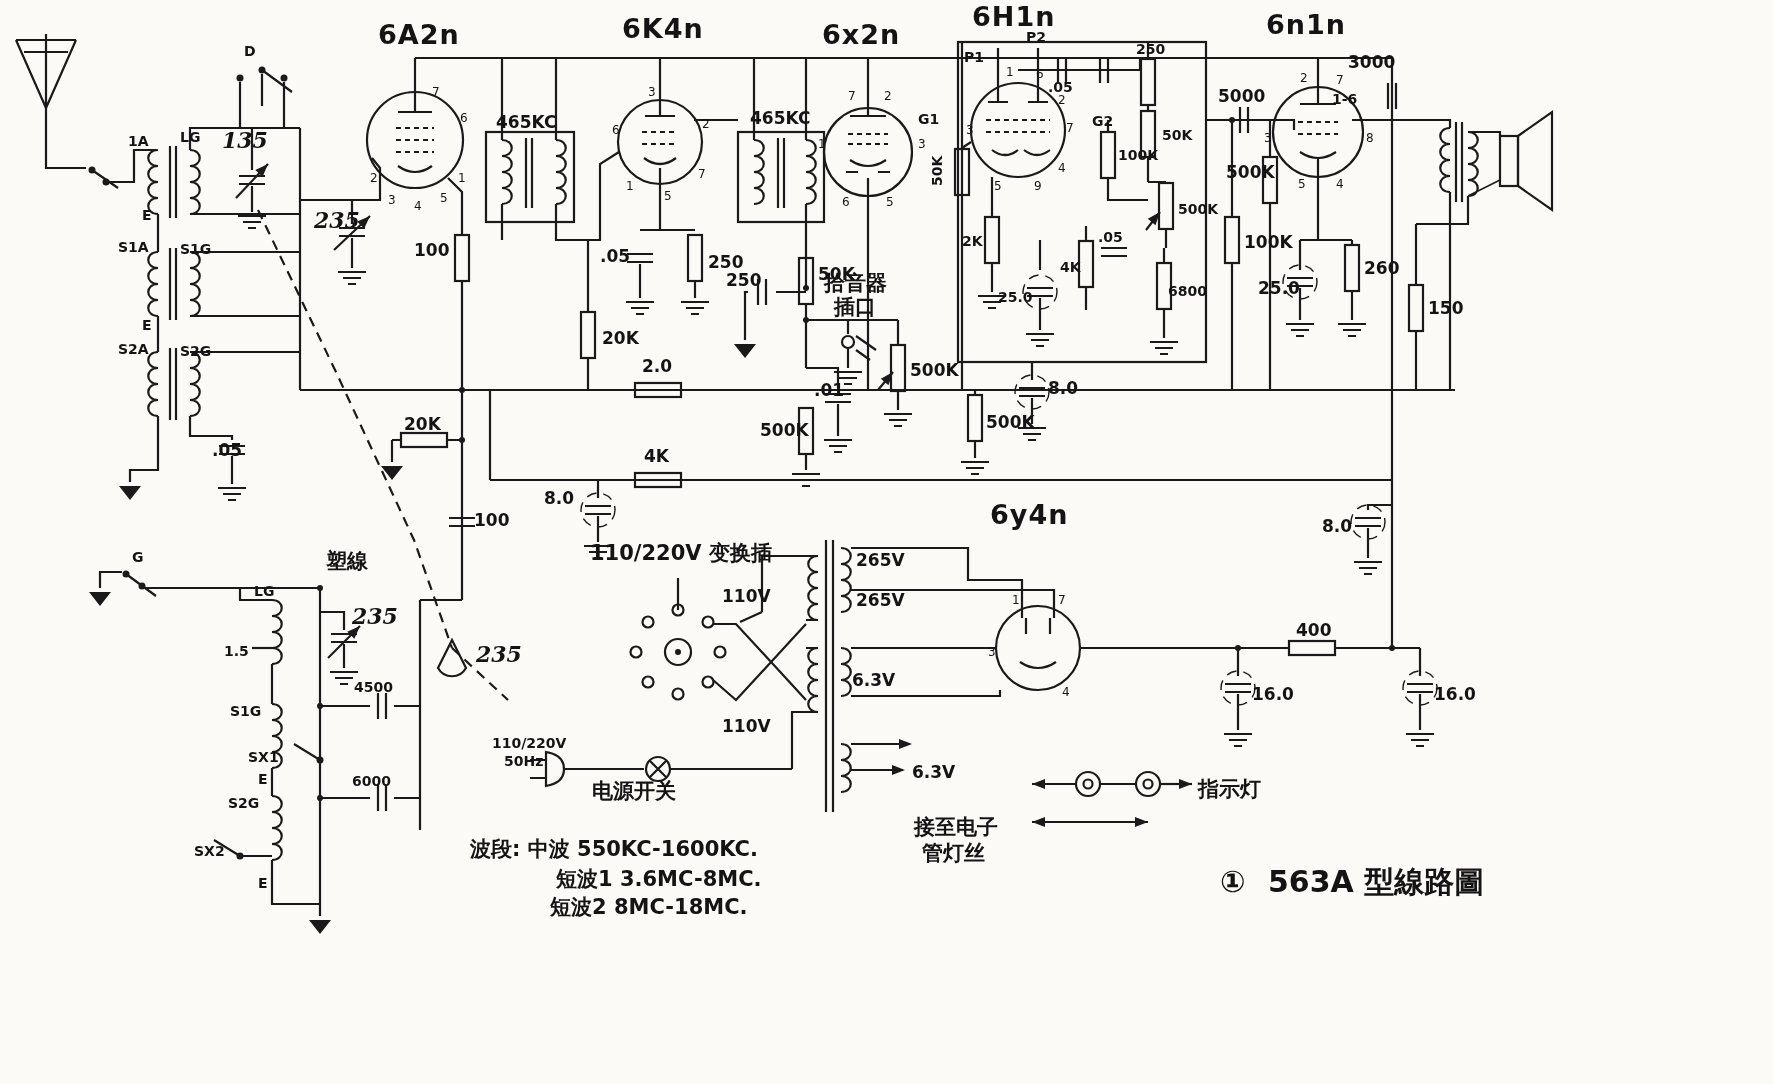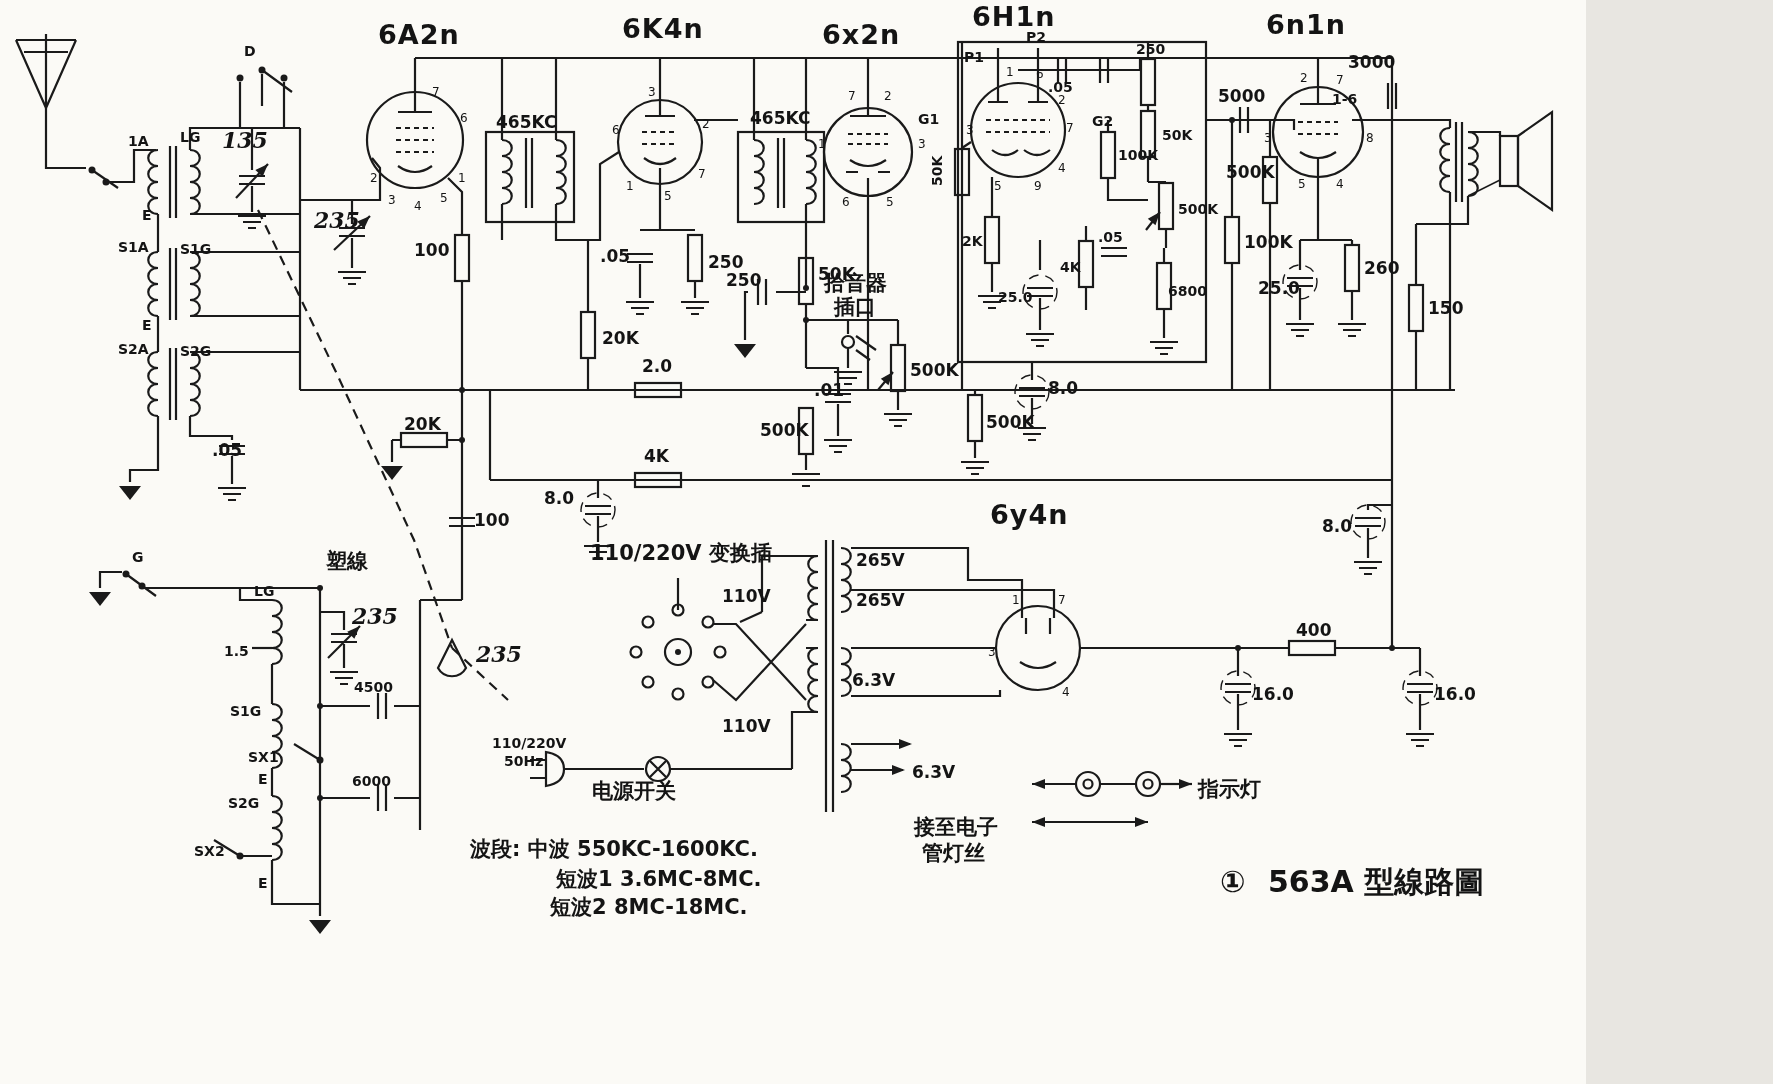--- a/index.html
+++ b/index.html
@@ -1,16 +1,16 @@
 <!DOCTYPE html>
 <html><head>
 <meta charset="utf-8">
 <style>
   html,body{margin:0;padding:0;background:#e8e6e1;}
-  .page{position:relative;width:1586px;height:1084px;background:#fbfaf6;overflow:hidden;
+  .page{position:relative;width:1773px;height:1084px;background:#fbfaf6;overflow:hidden;
         font-family:"DejaVu Sans",sans-serif;}
   svg{position:absolute;left:0;top:0;}
   
   path,line,rect,circle,polyline,ellipse{fill:none;stroke:#1a1a1a;stroke-width:2.2;}
   .f{fill:#1a1a1a;stroke:none;}
   .dash{stroke-dasharray:10 7;}
   .g3{stroke-dasharray:5 4;stroke-width:1.8;}
   .thin{stroke-width:1.4;}
   text{font-family:"DejaVu Sans",sans-serif;fill:#141414;stroke:none;}
   .s{font-size:14px;font-weight:600;}

